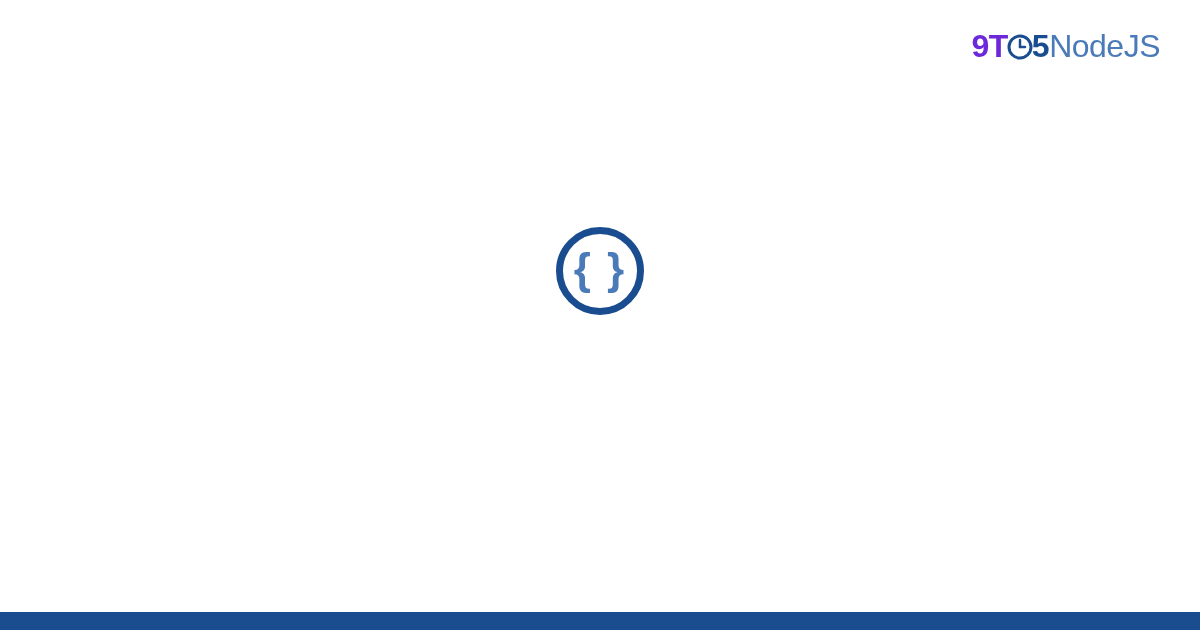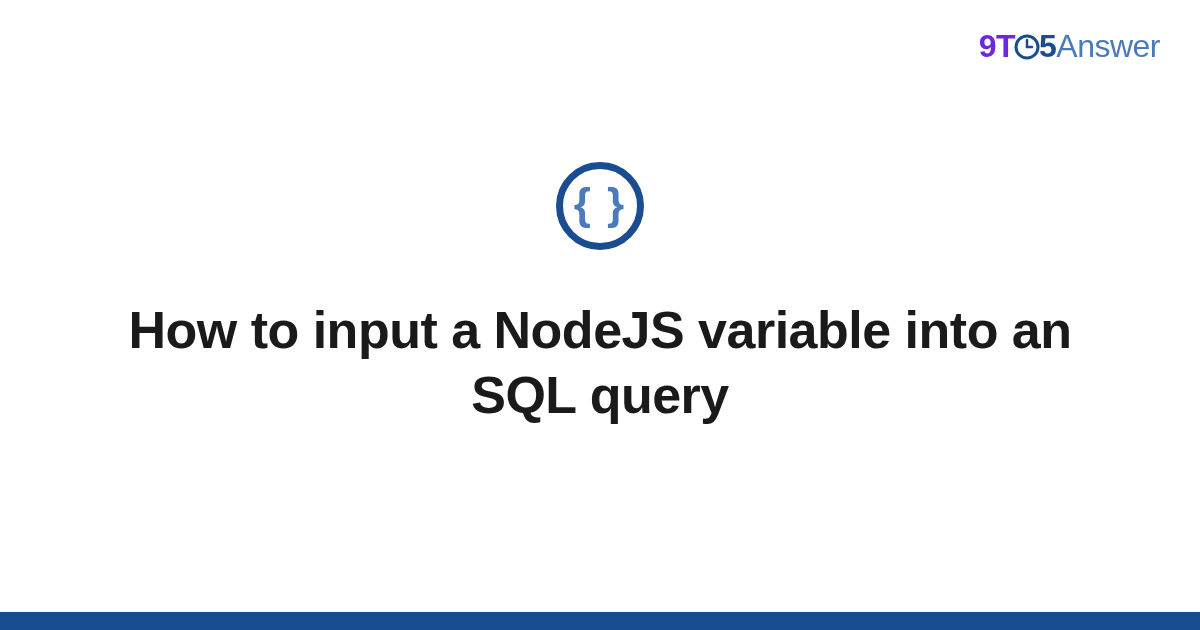--- a/index.html
+++ b/index.html
@@ -97,23 +97,22 @@
 </head>
 <body>
 
 <div class="logo">
   <span class="logo-9t">9T</span><span class="logo-clock">
       <svg width="28" height="28" viewBox="0 0 28 28">
         <circle cx="14" cy="14" r="11" fill="none" stroke="#1a4d8f" stroke-width="3"></circle>
         <line x1="14" y1="14" x2="14" y2="7" stroke="#1a4d8f" stroke-width="2.5" stroke-linecap="round"></line>
         <line x1="14" y1="14" x2="19" y2="14" stroke="#1a4d8f" stroke-width="2.5" stroke-linecap="round"></line>
       </svg>
-    </span><span class="logo-5">5</span><span class="logo-answer">Answer</span>
+    </span><span class="logo-5">5</span><span class="logo-answer">NodeJS</span>
 </div>
 
 <div class="content">
   <div class="icon-circle">
     <span class="braces">{ }</span>
   </div>
-  <h1 class="title">How to input a NodeJS variable into an SQL query</h1>
 </div>
 
 <div class="footer-bar"></div>
 
 </body></html>

